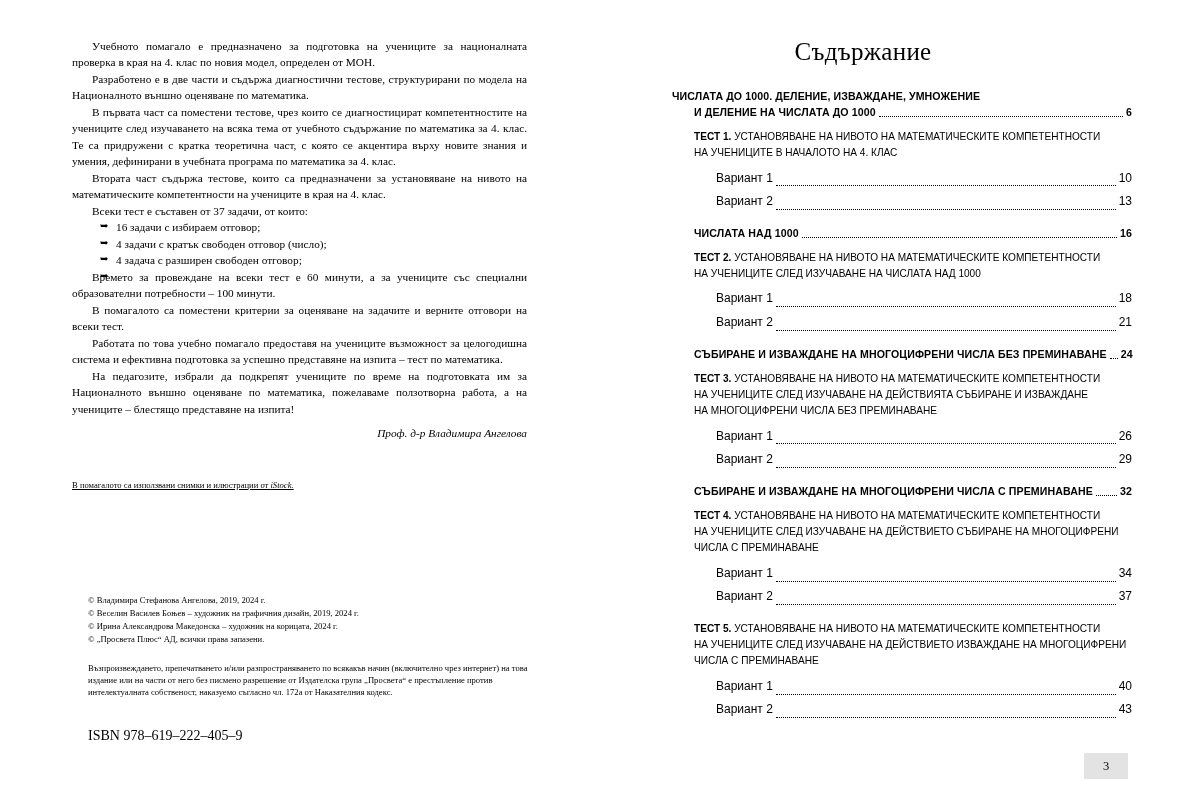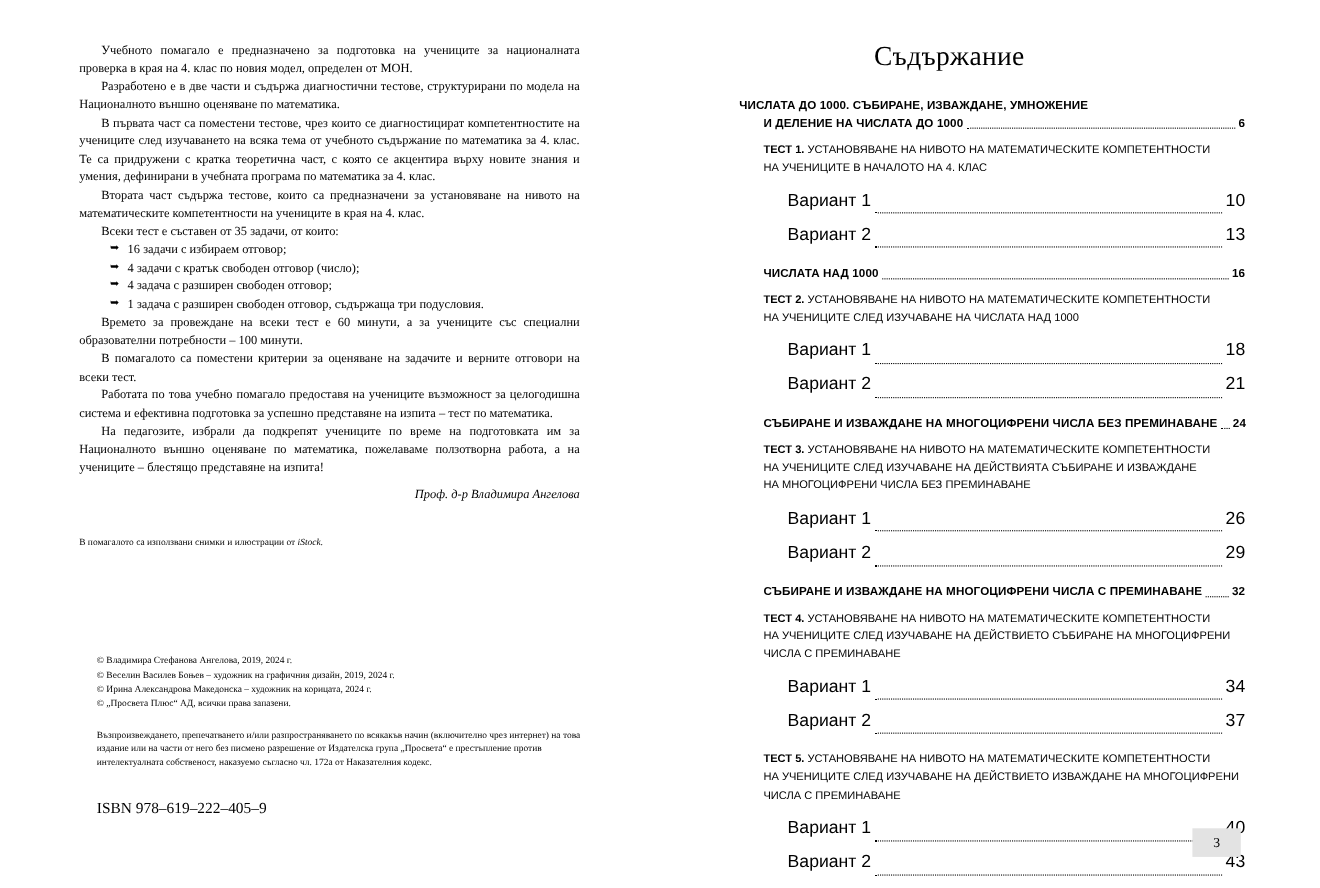--- a/index.html
+++ b/index.html
@@ -60,23 +60,24 @@
     top: 0;
     font-size: 10px;
   }
   .signature {
     margin-top: 10px;
     text-align: right;
     font-style: italic;
     font-size: 11.3px;
   }
   .credit-note {
-    margin-top: 30px;
+    margin-top: 40px;
     font-size: 8.6px;
     line-height: 1.4;
+    text-decoration: underline;
   }
   .credit-note .ital {
     font-style: italic;
   }
   .copyright {
     position: absolute;
     left: 88px;
     top: 594px;
     width: 455px;
     font-size: 8.6px;
@@ -154,21 +155,21 @@
     line-height: 1.62;
   }
   .test-block .tlabel {
     font-weight: bold;
   }
   .variants {
     margin-left: 22px;
     margin-top: 5px;
   }
   .variant-row {
-    font-size: 16px;
+    font-size: 12px;
     line-height: 1.95;
   }
   .page-number {
     position: absolute;
     right: 72px;
     bottom: 28px;
     width: 44px;
     height: 26px;
     background: #e3e3e3;
     color: #000;
@@ -184,27 +185,27 @@
 
 <div class="page">
 
   <div class="left-page">
     <div class="left-inner">
       <div class="intro">
         <p>Учебното помагало е предназначено за подготовка на учениците за националната проверка в края на 4. клас по новия модел, определен от МОН.</p>
         <p>Разработено е в две части и съдържа диагностични тестове, структурирани по модела на Националното външно оценяване по математика.</p>
         <p>В първата част са поместени тестове, чрез които се диагностицират компетентностите на учениците след изучаването на всяка тема от учебното съдържание по математика за 4. клас. Те са придружени с кратка теоретична част, с която се акцентира върху новите знания и умения, дефинирани в учебната програма по математика за 4. клас.</p>
         <p>Втората част съдържа тестове, които са предназначени за установяване на нивото на математическите компетентности на учениците в края на 4. клас.</p>
-        <p>Всеки тест е съставен от 35 задачи, от които:</p>
+        <p>Всеки тест е съставен от 37 задачи, от които:</p>
       </div>
       <ul class="bullets">
         <li><span class="arrow">➥</span><span>16 задачи с избираем отговор;</span></li>
         <li><span class="arrow">➥</span><span>4 задачи с кратък свободен отговор (число);</span></li>
         <li><span class="arrow">➥</span><span>4 задача с разширен свободен отговор;</span></li>
-        <li><span class="arrow">➥</span><span>1 задача с разширен свободен отговор, съдържаща три подусловия.</span></li>
+        <li><span class="arrow">➥</span></li>
       </ul>
       <div class="intro">
         <p>Времето за провеждане на всеки тест е 60 минути, а за учениците със специални образователни потребности – 100 минути.</p>
         <p>В помагалото са поместени критерии за оценяване на задачите и верните отговори на всеки тест.</p>
         <p>Работата по това учебно помагало предоставя на учениците възможност за целогодишна система и ефективна подготовка за успешно представяне на изпита – тест по математика.</p>
         <p>На педагозите, избрали да подкрепят учениците по време на подготовката им за Националното външно оценяване по математика, пожелаваме ползотворна работа, а на учениците – блестящо представяне на изпита!</p>
       </div>
       <div class="signature">Проф. д-р Владимира Ангелова</div>
       <div class="credit-note">
         <span>В помагалото са използвани снимки и илюстрации от </span><span class="ital">iStock.</span>
@@ -220,21 +221,21 @@
       <div class="isbn">ISBN 978–619–222–405–9</div>
     </div>
   </div>
 
   <div class="right-page">
     <div class="toc-title">Съдържание</div>
 
     <div class="toc">
 
       <div class="sec">
-        <div class="sec-head">ЧИСЛАТА ДО 1000. СЪБИРАНЕ, ИЗВАЖДАНЕ, УМНОЖЕНИЕ</div>
+        <div class="sec-head">ЧИСЛАТА ДО 1000. ДЕЛЕНИЕ, ИЗВАЖДАНЕ, УМНОЖЕНИЕ</div>
         <div class="sec-head dotline">
           <span class="txt">И ДЕЛЕНИЕ НА ЧИСЛАТА ДО 1000</span>
           <span class="dots"></span>
           <span class="pg">6</span>
         </div>
         <div class="test-block">
           <div><span class="tlabel">ТЕСТ 1.</span> <span>УСТАНОВЯВАНЕ НА НИВОТО НА МАТЕМАТИЧЕСКИТЕ КОМПЕТЕНТНОСТИ</span></div>
           <div>НА УЧЕНИЦИТЕ В НАЧАЛОТО НА 4. КЛАС</div>
         </div>
         <div class="variants">

